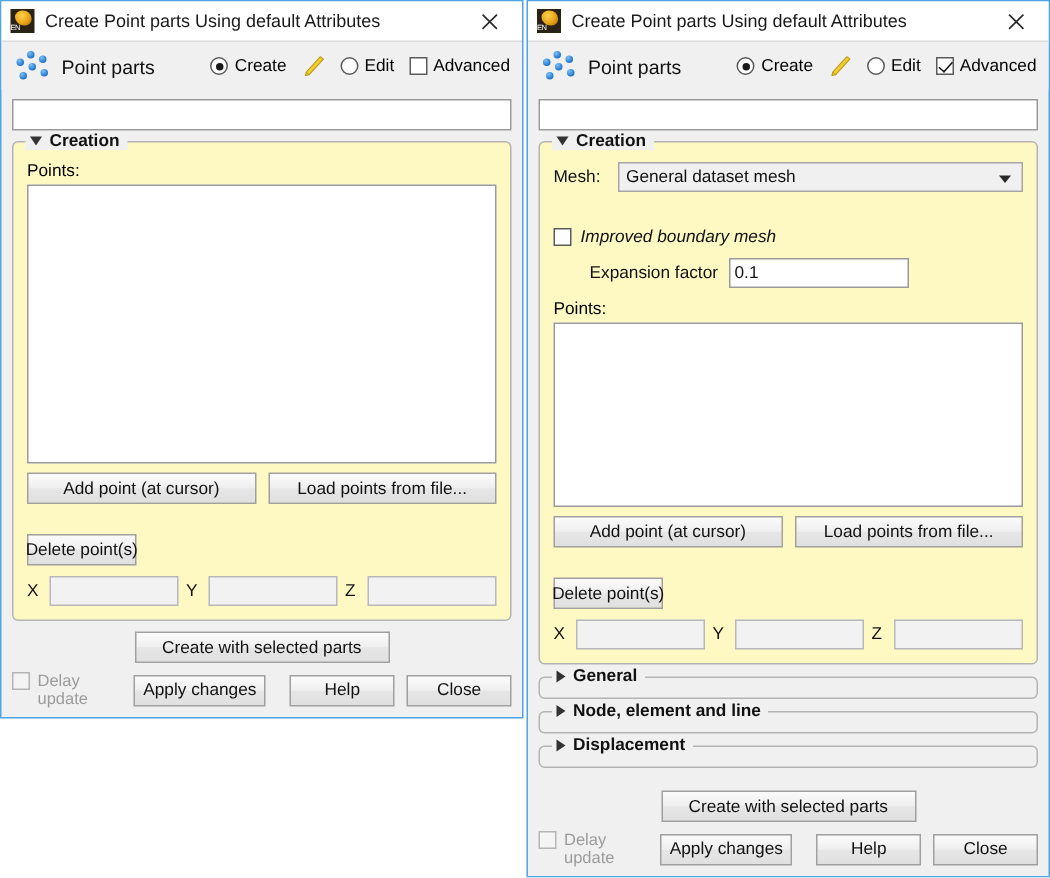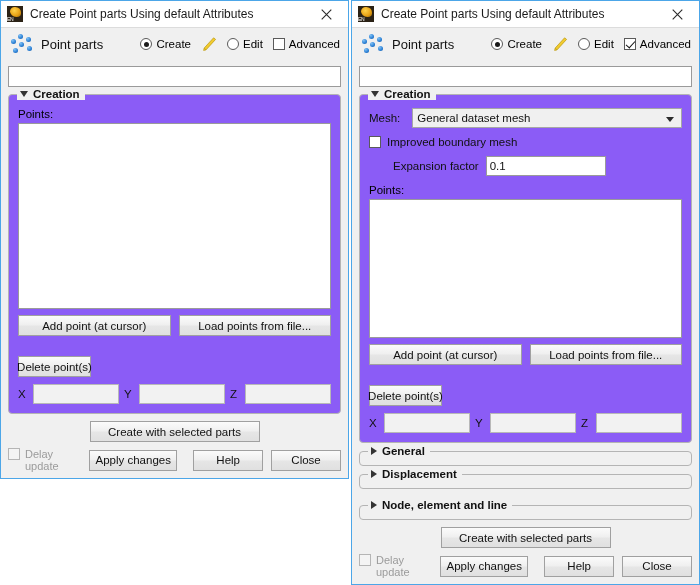--- a/index.html
+++ b/index.html
@@ -136,21 +136,21 @@
     flex: 0 0 auto;
   }
 
   
   .group {
     margin-top: 7px;
     border: 1px solid #b4b4b4;
     border-radius: 4px;
     position: relative;
     padding: 13px 9px 9px 9px;
-    background: #8b5cf6;
+    background: #fef9c3;
   }
   .group.flexy { display: flex; flex-direction: column; min-height: 0; }
   .group-title {
     position: absolute;
     top: -7px; left: 8px;
     background: #f0f0f0;
     padding: 0 5px 0 3px;
     font-weight: bold;
     font-size: 11.5px;
     display: flex; align-items: center; gap: 5px;
@@ -391,21 +391,21 @@
         </div>
 
         <div class="row" style="gap:12px;">
           <span class="lbl">Mesh:</span>
           <div class="combo" style="flex:1 1 auto;">
             <span>General dataset mesh</span>
             <span class="arrow"></span>
           </div>
         </div>
 
-        <div class="row" style="margin-top:8px; gap:6px;">
+        <div class="row" style="margin-top:24px; gap:6px;font-style:italic;">
           <span class="cbox"></span>
           <span class="lbl">Improved boundary mesh</span>
         </div>
 
         <div class="row" style="margin-top:8px; gap:7px; padding-left:24px;">
           <span class="lbl">Expansion factor</span>
           <div class="textbox" style="width:120px;">0.1</div>
         </div>
 
         <div class="points-label">Points:</div>
@@ -430,33 +430,33 @@
         </div>
       </div>
 
       <div class="collapsed-group">
         <div class="group-title" style="top:-7px;">
           <span class="tri-right"></span>
           <span>General</span>
         </div>
       </div>
 
+      <div class="collapsed-group">
+        <div class="group-title" style="top:-7px;">
+          <span class="tri-right"></span>
+          <span>Node, element and line</span>
+        </div>
+      </div>
+
       <div class="collapsed-group" style="margin-bottom:8px;">
         <div class="group-title" style="top:-7px;">
           <span class="tri-right"></span>
           <span>Displacement</span>
         </div>
       </div>
-
-      <div class="collapsed-group">
-        <div class="group-title" style="top:-7px;">
-          <span class="tri-right"></span>
-          <span>Node, element and line</span>
-        </div>
-      </div>
     </div>
 
     <div class="footer">
       <div class="create-row">
         <div class="btn">Create with selected parts</div>
       </div>
       <div class="bottom-row">
         <div class="delay">
           <span class="cbox dim"></span>
           <span>Delay update</span>

